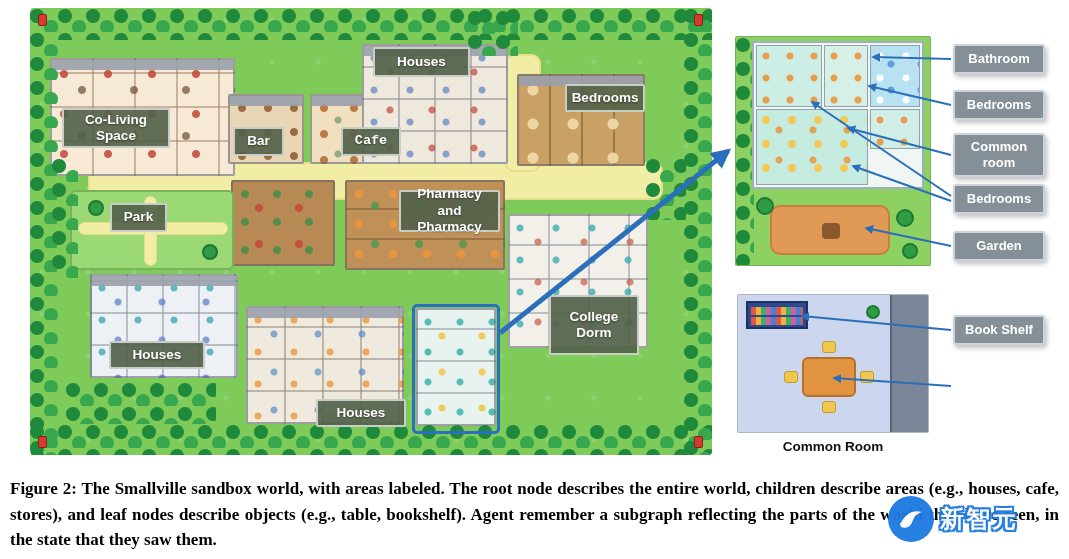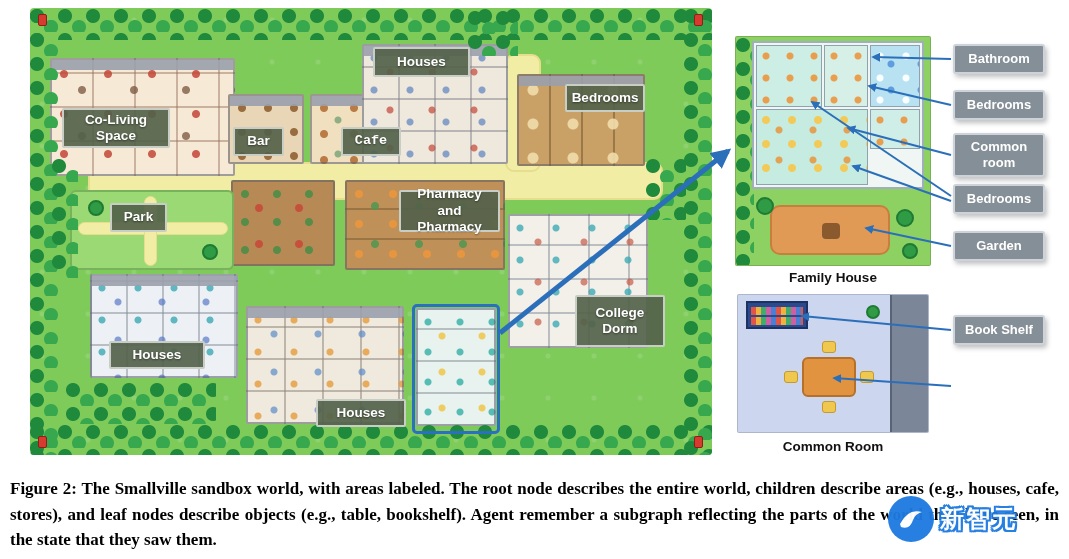--- a/index.html
+++ b/index.html
@@ -184,42 +184,41 @@
 
     <div class="abs highlight" style="left:382px;top:296px;width:88px;height:130px;"></div>
 
     <div class="mlabel" style="left:32px;top:56px;width:108px;height:40px;margin-top:44px;">Co-Living Space</div>
     <div class="mlabel" style="left:343px;top:39px;width:97px;height:30px;">Houses</div>
     <div class="mlabel" style="left:535px;top:76px;width:80px;height:28px;">Bedrooms</div>
     <div class="mlabel" style="left:203px;top:119px;width:51px;height:29px;">Bar</div>
     <div class="mlabel" style="left:311px;top:119px;width:60px;height:29px;font-family:Liberation Mono, monospace;">Cafe</div>
     <div class="mlabel" style="left:369px;top:182px;width:101px;height:42px;">Pharmacy and Pharmacy</div>
     <div class="mlabel" style="left:50px;top:195px;width:57px;height:29px;margin-left:30px;">Park</div>
-    <div class="mlabel" style="left:545px;top:287px;width:90px;height:52px;">College Dorm</div>
+    <div class="mlabel" style="left:519px;top:287px;width:90px;height:60px;">College Dorm</div>
     <div class="mlabel" style="left:79px;top:333px;width:96px;height:28px;">Houses</div>
     <div class="mlabel" style="left:286px;top:391px;width:90px;height:28px;">Houses</div>
   </div>
 
   <div class="abs inset family-panel">
     <div class="abs trees" style="left:0;top:0;width:18px;height:230px;"></div>
     <div class="abs fh-house">
       <div class="fh-room dots-orange" style="left:2px;top:2px;width:66px;height:62px;background-color:#cdeee4;"></div>
       <div class="fh-room dots-orange" style="left:70px;top:2px;width:44px;height:62px;background-color:#d6f0e8;"></div>
       <div class="fh-room dots-blue" style="left:116px;top:2px;width:50px;height:62px;background-color:#b8e2f2;"></div>
       <div class="fh-room dots-orange" style="left:116px;top:66px;width:50px;height:40px;background-color:#cfeee8;"></div>
       <div class="fh-room dots-yellow" style="left:2px;top:66px;width:112px;height:76px;background-color:#c6ebe0;"></div>
     </div>
     <div class="abs deck" style="left:34px;top:168px;width:120px;height:50px;">
       <div class="abs" style="left:50px;top:16px;width:18px;height:16px;background:#8a5a2e;border-radius:4px;"></div>
     </div>
     <div class="abs tree-dot" style="left:20px;top:160px;width:18px;height:18px;"></div>
     <div class="abs tree-dot" style="left:160px;top:172px;width:18px;height:18px;"></div>
     <div class="abs tree-dot" style="left:166px;top:206px;width:16px;height:16px;"></div>
   </div>
-  <div class="inset-title" style="left:735px;top:270px;width:196px;">Family House</div>
 
   <div class="abs inset common-panel">
     <div class="abs cr-wall" style="left:152px;top:0;width:40px;height:139px;"></div>
     <div class="abs bookshelf" style="left:8px;top:6px;width:62px;height:28px;">
       <div class="books"></div>
       <div class="books row2"></div>
     </div>
     <div class="abs tree-dot" style="left:128px;top:10px;width:14px;height:14px;"></div>
     <div class="abs cr-table" style="left:64px;top:62px;width:54px;height:40px;"></div>
     <div class="abs cr-chair" style="left:46px;top:76px;"></div>

